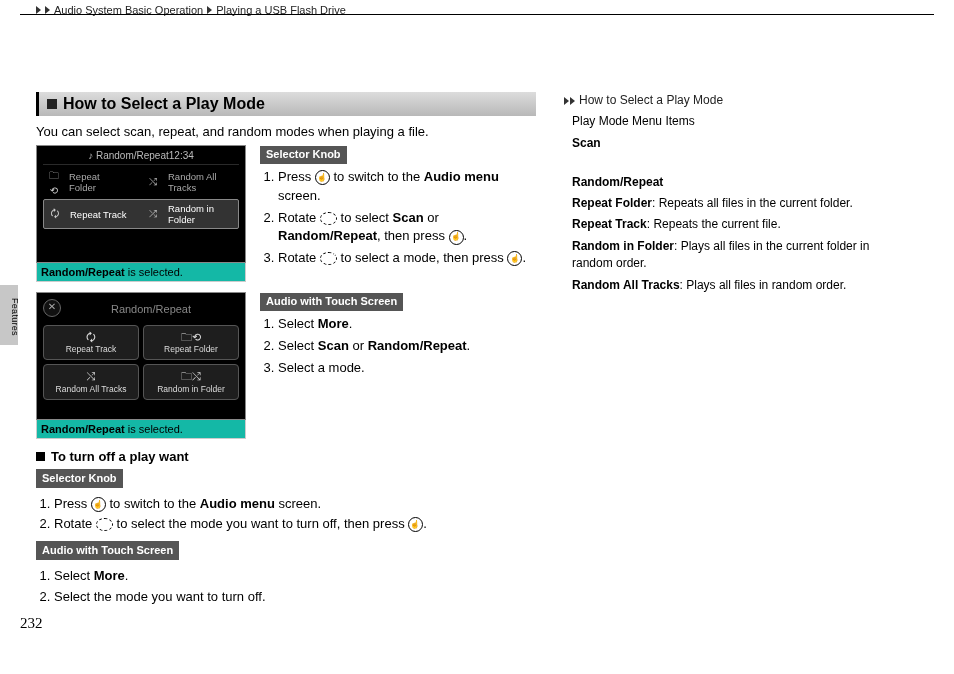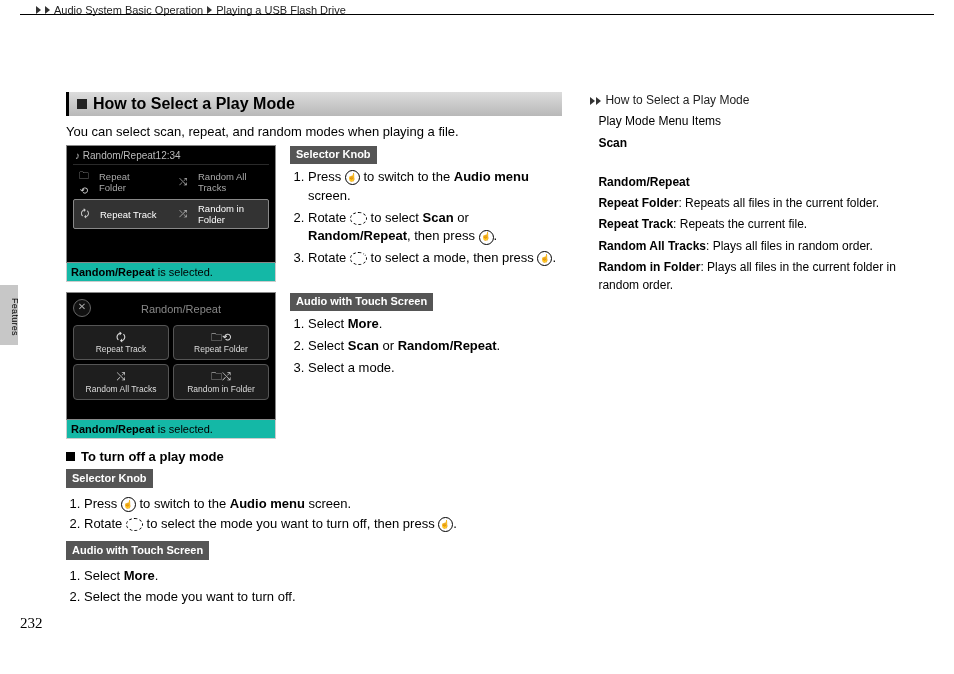--- a/index.html
+++ b/index.html
@@ -3,30 +3,30 @@
 <meta charset="utf-8">
 <style>
 html,body{margin:0;padding:0;background:#fff;font-family:"Segoe UI",Arial,sans-serif;color:#000;}
 .page{position:relative;width:954px;height:646px;box-sizing:border-box;padding:22px 36px 22px 36px;}
 .page::after{content:"";position:absolute;left:20px;right:20px;top:14px;border-top:1px solid #000;}
 .breadcrumb{position:absolute;top:4px;left:36px;font-size:11px;color:#222;display:flex;align-items:center;gap:4px;}
 .tri{display:inline-block;width:0;height:0;border-top:4px solid transparent;border-bottom:4px solid transparent;border-left:5px solid #333;}
 .page-number{position:absolute;left:20px;bottom:14px;font-size:15px;font-family:Georgia,serif;}
 .side-tab{position:absolute;left:0;top:285px;width:18px;height:60px;background:#c7c7c7;}
 .side-tab-text{position:absolute;left:20px;top:298px;font-size:9px;transform:rotate(90deg);transform-origin:left top;color:#000;letter-spacing:.3px;}
-.main{display:flex;gap:28px;margin-top:70px;margin-left:30px;}
+.main{display:flex;gap:28px;margin-top:70px;}
 .col-left{width:500px;}
 .col-right{width:330px;font-size:12px;line-height:1.45;}
 .section-head{background:linear-gradient(#dcdcdc,#b8b8b8);border-left:3px solid #000;padding:3px 8px;font-weight:bold;font-size:16px;color:#000;display:flex;align-items:center;gap:6px;}
 .sq{display:inline-block;width:10px;height:10px;background:#222;}
 .intro{font-size:13px;margin:8px 0 6px;}
 .row{display:flex;gap:14px;margin-bottom:10px;}
 .screenshot{width:210px;}
 .screen-frame{border:1px solid #888;background:#000;height:118px;position:relative;color:#cfcfcf;font-size:10px;box-sizing:border-box;padding:4px 6px;overflow:hidden;}
-.screen-title{display:flex;justify-content:flex-start;font-size:10px;color:#bbb;border-bottom:1px solid #2a2a2a;padding:0 2px 3px;}
+.screen-title{display:flex;justify-content:center;font-size:10px;color:#bbb;border-bottom:1px solid #2a2a2a;padding:0 2px 3px;}
 .menu-row{display:flex;align-items:center;gap:6px;padding:3px 2px;color:#aaa;font-size:9.5px;}
 .menu-row.sel{background:#333;border:1px solid #888;border-radius:2px;color:#fff;}
 .ic{display:inline-block;width:18px;text-align:center;font-size:10px;color:#ccc;}
 .caption{background:#14b8a6;font-size:11px;padding:3px 4px;border:1px solid #ccc;border-top:none;}
 .steps{flex:1;font-size:13px;line-height:1.45;}
 .tag{display:inline-block;background:#555;color:#fff;font-size:11px;padding:1px 6px;margin-bottom:4px;font-weight:bold;}
 .steps ol{margin:0 0 6px 0;padding-left:18px;}
 .steps li{margin-bottom:3px;}
 .knob{display:inline-flex;width:13px;height:13px;border:1px solid #000;border-radius:50%;align-items:center;justify-content:center;font-size:8px;vertical-align:middle;line-height:1;}
 .rot{display:inline-flex;width:15px;height:11px;border:1px dashed #000;border-radius:50%;vertical-align:middle;}
@@ -135,21 +135,21 @@
         <ol>
           <li><span>Select </span><b>More</b><span>.</span></li>
           <li><span>Select </span><b>Scan</b><span> or </span><b>Random/Repeat</b><span>.</span></li>
           <li>Select a mode.</li>
         </ol>
       </div>
     </div>
 
     <div class="sub-head">
       <span class="small-sq"></span>
-      <span>To turn off a play mode</span>
+      <span>To turn off a play want</span>
     </div>
     <div class="body-steps">
       <span class="tag">Selector Knob</span>
       <ol>
         <li><span>Press </span><span class="knob">☝</span><span> to switch to the </span><b>Audio menu</b><span> screen.</span></li>
         <li><span>Rotate </span><span class="rot"></span><span> to select the mode you want to turn off, then press </span><span class="knob">☝</span><span>.</span></li>
       </ol>
       <span class="tag">Audio with Touch Screen</span>
       <ol>
         <li><span>Select </span><b>More</b><span>.</span></li>
@@ -164,19 +164,19 @@
           <span class="tri" style="margin-left:-3px"></span>
       <span>How to Select a Play Mode</span>
     </div>
     <div class="right-body">
       <p>Play Mode Menu Items</p>
       <p><b>Scan</b></p>
       <br>
       <p><b>Random/Repeat</b></p>
       <p><b>Repeat Folder</b><span>: Repeats all files in the current folder.</span></p>
       <p><b>Repeat Track</b><span>: Repeats the current file.</span></p>
+      <p><b>Random in Folder</b><span>: Plays all files in the current folder in random order.</span></p>
       <p><b>Random All Tracks</b><span>: Plays all files in random order.</span></p>
-      <p><b>Random in Folder</b><span>: Plays all files in the current folder in random order.</span></p>
     </div>
   </div>
 </div>
 
 </div>
 
 </body></html>

